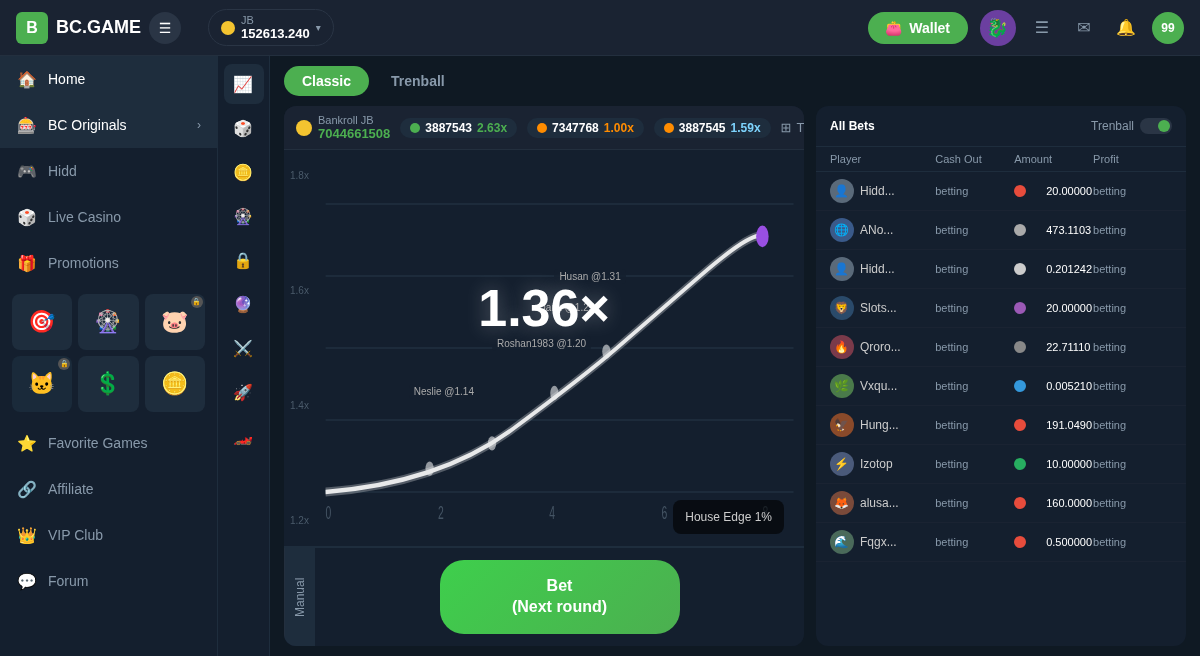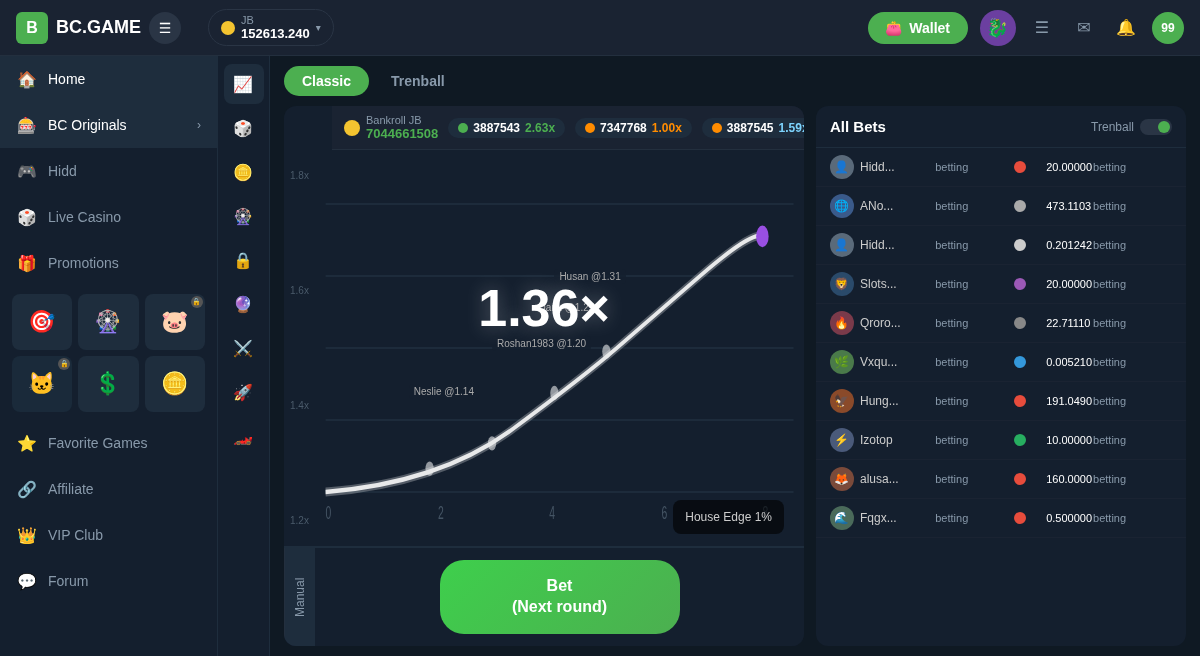--- a/index.html
+++ b/index.html
@@ -300,21 +300,20 @@
     }
 
     
     .game-top-bar {
       display: flex;
       align-items: center;
       padding: 8px 12px;
       gap: 10px;
       background: #1a2332;
       border-bottom: 1px solid #232f3e;
-      margin-left: 48px;
     }
     .bankroll-area {
       display: flex;
       align-items: center;
       gap: 6px;
     }
     .bankroll-coin {
       width: 16px;
       height: 16px;
       background: #f4c430;
@@ -457,21 +456,21 @@
       flex-shrink: 0;
     }
     .bets-header {
       display: flex;
       align-items: center;
       justify-content: space-between;
       padding: 12px 14px;
       border-bottom: 1px solid #1e2d3d;
     }
     .bets-title {
-      font-size: 15px;
+      font-size: 12px;
       font-weight: 700;
       color: #fff;
     }
     .trenball-toggle {
       display: flex;
       align-items: center;
       gap: 6px;
       font-size: 12px;
       color: #8899aa;
     }
@@ -762,20 +761,26 @@
       </div>
 
       <div class="bets-panel">
         <div class="bets-header">
           <span class="bets-title">All Bets</span>
           <div class="trenball-toggle">
             <span>Trenball</span>
             <div class="toggle-switch"></div>
           </div>
         </div>
+        <div class="bets-cols">
+          <span>Player</span>
+          <span>Cash Out</span>
+          <span>Amount</span>
+          <span>Profit</span>
+        </div>
         <div class="bets-list" id="bets-list">
             <div class="bet-row">
     <div class="player-info">
       <div class="player-avatar" style="background:#5a6a7a">👤</div>
       <span class="player-name">Hidd...</span>
     </div>
     <span class="bet-status">betting</span>
     <div class="bet-amount">
       <div class="amount-coin" style="background:#e74c3c"></div>
       <span class="amount-val">20.00000</span>

